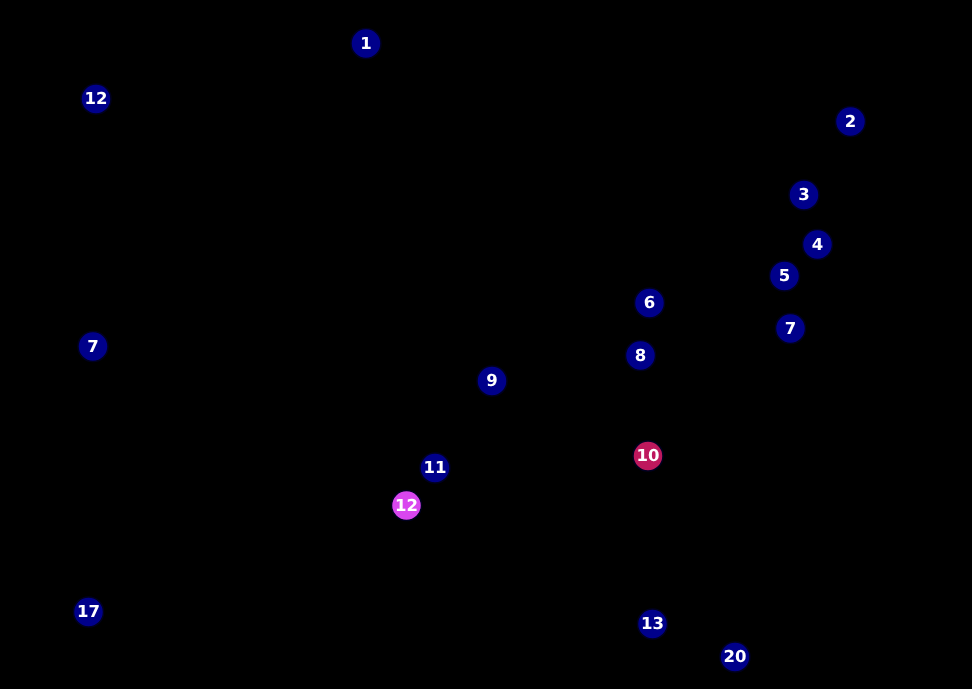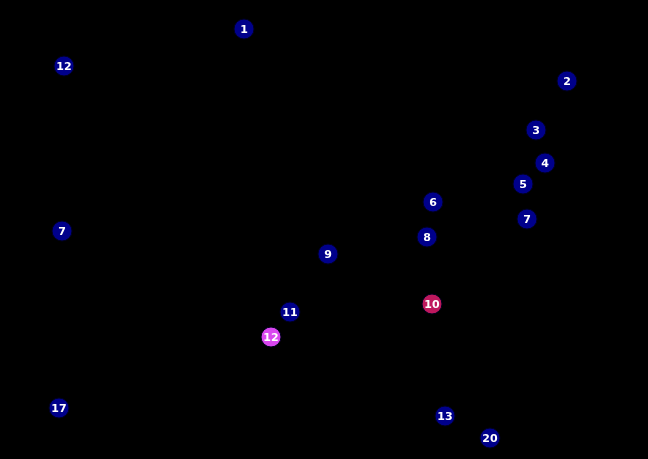--- a/index.html
+++ b/index.html
@@ -45,19 +45,19 @@
       <div class="marker" style="left: 536px; top: 130px; background: rgb(0, 0, 139); color: rgb(255, 255, 255);">3</div>
       <div class="marker" style="left: 545px; top: 163px; background: rgb(0, 0, 139); color: rgb(255, 255, 255);">4</div>
       <div class="marker" style="left: 523px; top: 184px; background: rgb(0, 0, 139); color: rgb(255, 255, 255);">5</div>
       <div class="marker" style="left: 433px; top: 202px; background: rgb(0, 0, 139); color: rgb(255, 255, 255);">6</div>
       <div class="marker" style="left: 527px; top: 219px; background: rgb(0, 0, 139); color: rgb(255, 255, 255);">7</div>
       <div class="marker" style="left: 427px; top: 237px; background: rgb(0, 0, 139); color: rgb(255, 255, 255);">8</div>
       <div class="marker" style="left: 328px; top: 254px; background: rgb(0, 0, 139); color: rgb(255, 255, 255);">9</div>
       <div class="marker" style="left: 432px; top: 304px; background: #be185d; color: rgb(255, 255, 255);">10</div>
       <div class="marker" style="left: 290px; top: 312px; background: rgb(0, 0, 139); color: rgb(255, 255, 255);">11</div>
       <div class="marker" style="left: 271px; top: 337px; background: #d946ef; color: rgb(255, 255, 255);">12</div>
-      <div class="marker" style="left: 445px; top: 416px; background: rgb(0, 0, 139); color: rgb(255, 255, 255);">13</div>
+      <div class="marker" style="left: 435px; top: 416px; background: rgb(0, 0, 139); color: rgb(255, 255, 255);">13</div>
       <div class="marker" style="left: 490px; top: 438px; background: rgb(0, 0, 139); color: rgb(255, 255, 255);">20</div>
       <div class="marker" style="left: 64px; top: 66px; background: rgb(0, 0, 139); color: rgb(255, 255, 255);">12</div>
       <div class="marker" style="left: 62px; top: 231px; background: rgb(0, 0, 139); color: rgb(255, 255, 255);">7</div>
       <div class="marker" style="left: 59px; top: 361px; background: rgb(0, 0, 139); color: rgb(255, 255, 255); margin-top: 47px;">17</div>
     </div>
 </div>
 
 </body></html>

